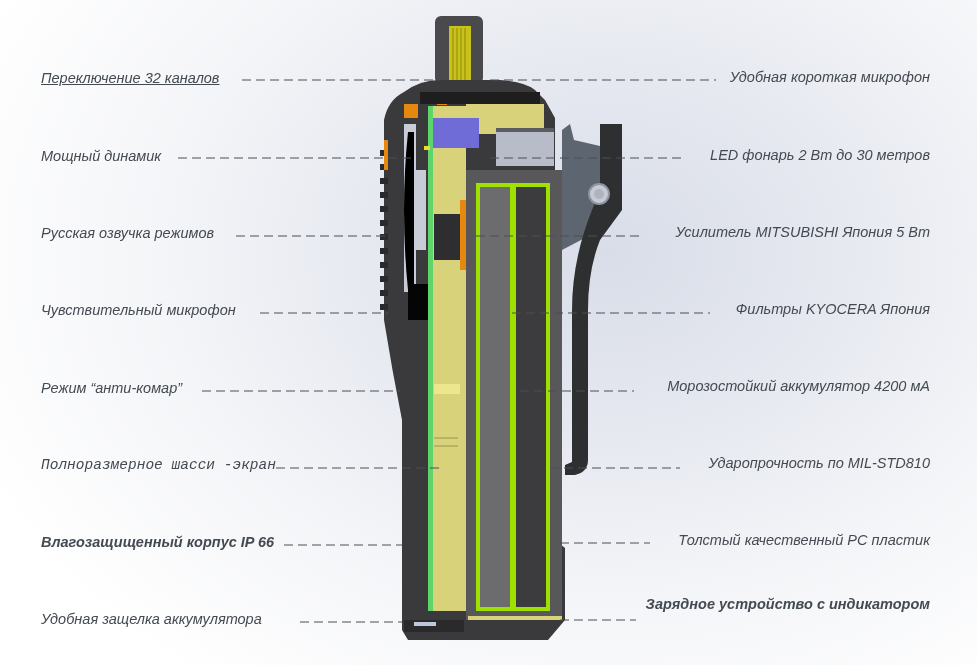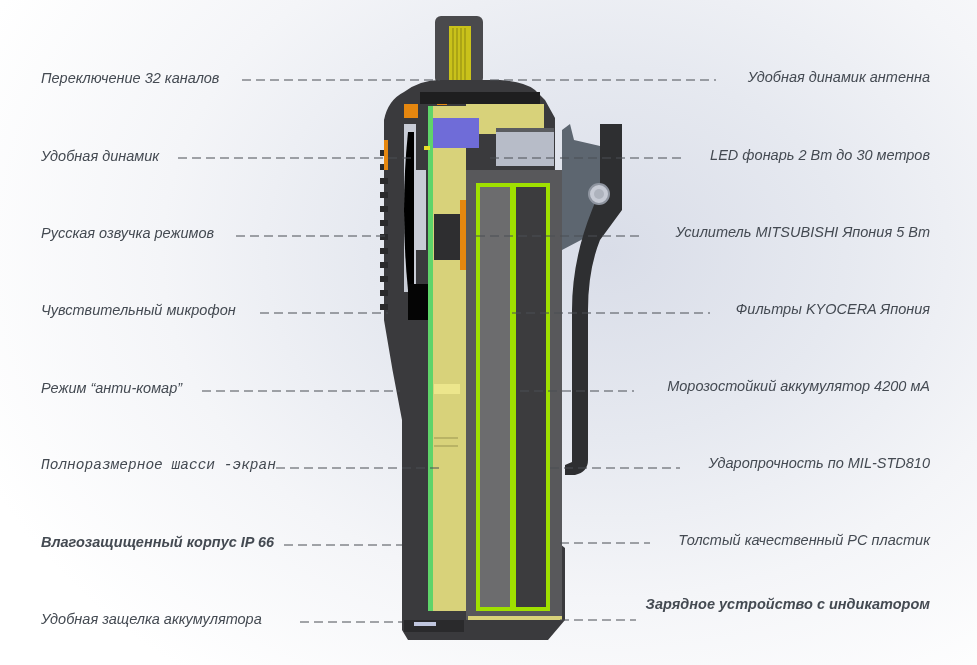--- a/index.html
+++ b/index.html
@@ -125,29 +125,29 @@
     <line class="leader" x1="490" y1="158" x2="686" y2="158"></line>
     <line class="leader" x1="476" y1="236" x2="644" y2="236"></line>
     <line class="leader" x1="512" y1="313" x2="710" y2="313"></line>
     <line class="leader" x1="520" y1="391" x2="634" y2="391"></line>
     <line class="leader" x1="550" y1="468" x2="680" y2="468"></line>
     <line class="leader" x1="560" y1="543" x2="650" y2="543"></line>
     <line class="leader" x1="560" y1="620" x2="636" y2="620"></line>
   </g>
 </svg>
 
-<div class="label left" style="left:41px; top:70px;">Переключение 32 каналов</div>
-<div class="label left" style="left:41px; top:148px;">Удобная динамик</div>
+<div class="label left" style="left:41px; top:70px;text-decoration:underline;">Переключение 32 каналов</div>
+<div class="label left" style="left:41px; top:148px;">Мощный динамик</div>
 <div class="label left" style="left:41px; top:225px;">Русская озвучка режимов</div>
 <div class="label left" style="left:41px; top:302px;">Чувствительный микрофон</div>
 <div class="label left" style="left:41px; top:380px;">Режим “анти-комар”</div>
 <div class="label left" style="left:41px; top:457px;font-family:Liberation Mono, monospace;">Полноразмерное шасси -экран</div>
 <div class="label left" style="left:41px; top:534px;font-weight:bold;">Влагозащищенный корпус IP 66</div>
 <div class="label left" style="left:41px; top:611px;">Удобная защелка аккумулятора</div>
 
-<div class="label right" style="right:47px; top:69px;">Удобная динамик антенна</div>
+<div class="label right" style="right:47px; top:69px;">Удобная короткая микрофон</div>
 <div class="label right" style="right:47px; top:147px;">LED фонарь 2 Вт до 30 метров</div>
 <div class="label right" style="right:47px; top:224px;">Усилитель MITSUBISHI Япония 5 Вт</div>
 <div class="label right" style="right:47px; top:301px;">Фильтры KYOCERA Япония</div>
 <div class="label right" style="right:47px; top:378px;">Морозостойкий аккумулятор 4200 мА</div>
 <div class="label right" style="right:47px; top:455px;">Ударопрочность по MIL-STD810</div>
 <div class="label right" style="right:47px; top:532px;font-style:italic;">Толстый качественный PC пластик</div>
 <div class="label right" style="right:47px; top:596px;font-weight:bold;">Зарядное устройство с индикатором</div>
 
 </body></html>

